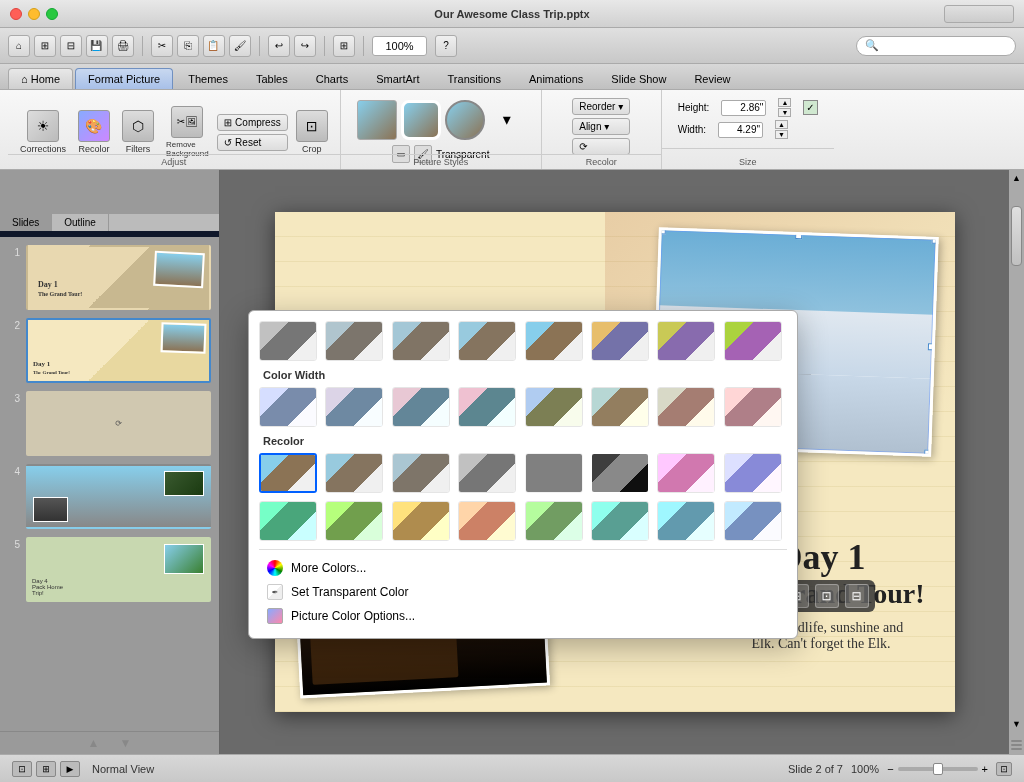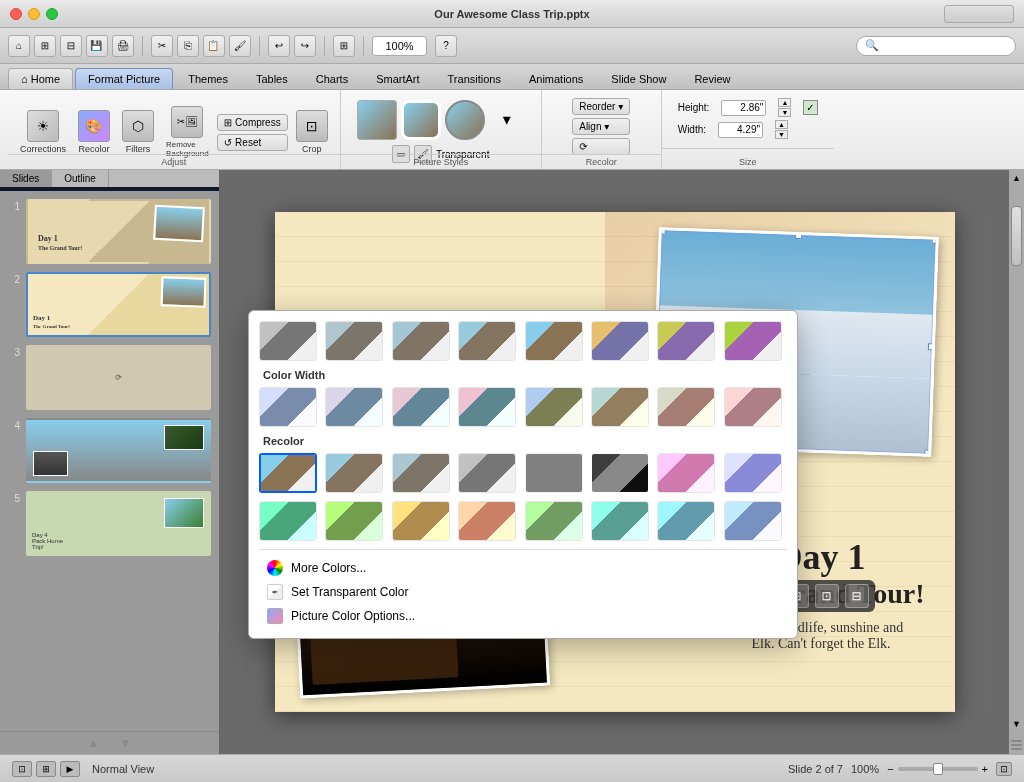--- a/index.html
+++ b/index.html
@@ -150,21 +150,22 @@
       width: 220px;
       background: #9a9a9a;
       border-right: 1px solid #666;
       overflow: hidden;
       display: flex;
       flex-direction: column;
     }
     .slide-panel-tabs {
       display: flex;
       background: #bbb;
-      border-bottom: 4px solid #0f172a;
+      border-bottom: 6px solid #0f172a;
+      margin-top: 44px;
     }
     .slide-panel-tab {
       padding: 3px 12px;
       font-size: 10px;
       cursor: pointer;
       border-right: 1px solid #999;
     }
     .slide-panel-tab.active { background: #9a9a9a; }
     .slides-list { overflow-y: auto; padding: 8px; flex: 1; display: flex; flex-direction: column; gap: 8px; }
     .slide-thumb {

